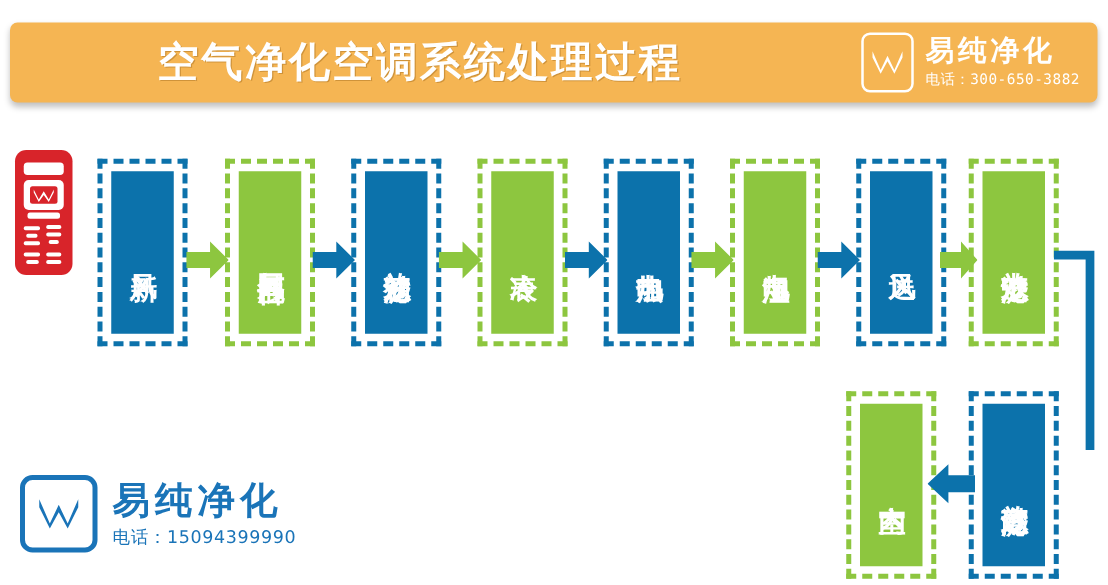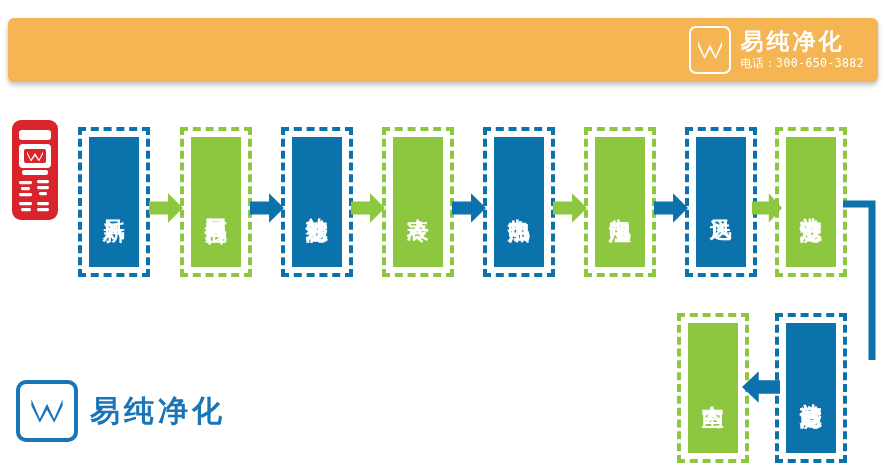--- a/index.html
+++ b/index.html
@@ -166,20 +166,21 @@
     color: #1A74B8;
     margin-top: 7px;
     letter-spacing: 0.5px;
     white-space: nowrap;
   }
 </style>
 </head>
 <body>
 
 <div class="header">
+  <div class="header-title">空气净化空调系统处理过程</div>
 
   <div class="header-brand">
     <div class="brand-mark">
       <svg width="26" height="20" viewBox="0 0 26 20" aria-hidden="true">
         <path d="M1 1 L7.5 16 L13 4.5 L18.5 16 L25 1 L25 6 L18.5 19 L13 9 L7.5 19 L1 6 Z" fill="#ffffff"></path>
       </svg>
     </div>
     <div class="brand-text">
       <div class="brand-name">易纯净化</div>
       <div class="brand-phone">电话：300-650-3882</div>
@@ -287,20 +288,21 @@
 </div>
 
 <div class="footer-logo">
   <div class="footer-mark">
     <svg width="36" height="26" viewBox="0 0 26 20" aria-hidden="true">
       <path d="M1 1 L7.5 16 L13 4.5 L18.5 16 L25 1 L25 6 L18.5 19 L13 9 L7.5 19 L1 6 Z" fill="#1A74B8"></path>
     </svg>
   </div>
   <div class="footer-text">
     <div class="footer-name">易纯净化</div>
+    <div class="footer-phone">电话：15094399990</div>
   </div>
 </div>
 
 <div class="arrow" style="left: 149px; top: 192px;">
     <svg width="34" height="32" viewBox="0 0 100 100" preserveAspectRatio="none">
       <path d="M0 30 H56 V4 L100 50 L56 96 V70 H0 Z" fill="#8DC63F"></path>
     </svg>
   </div>
 <div class="arrow" style="left: 250px; top: 192px;">
     <svg width="34" height="32" viewBox="0 0 100 100" preserveAspectRatio="none">

